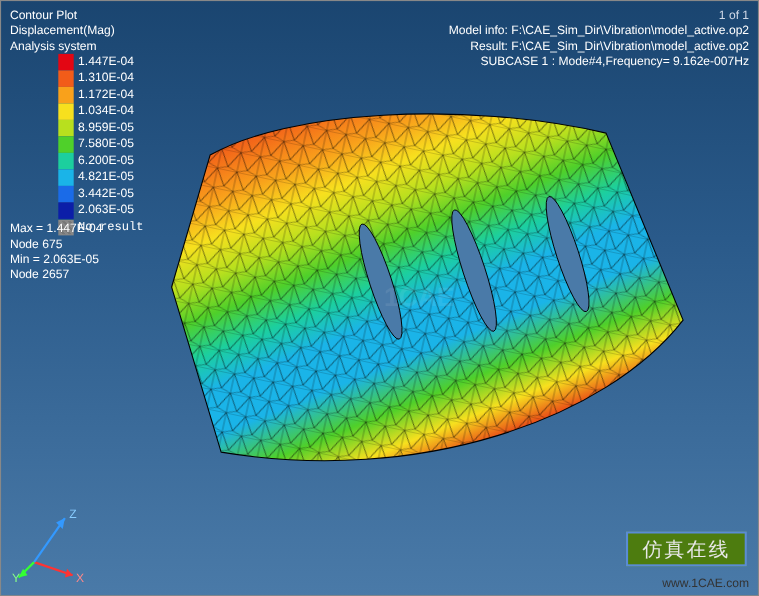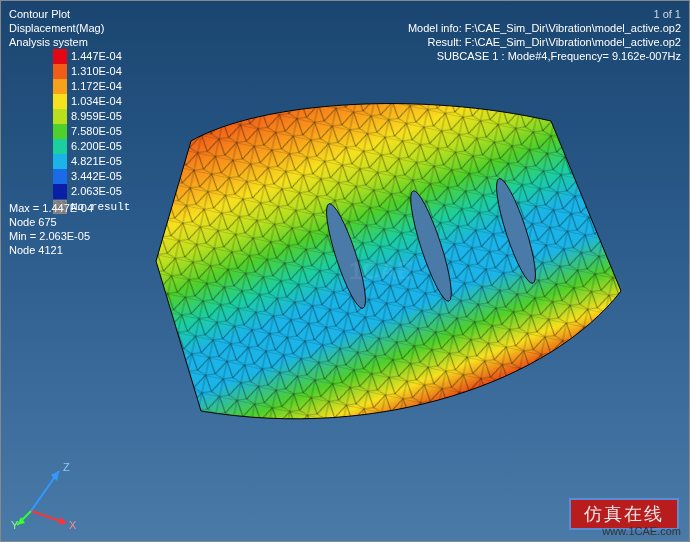--- a/index.html
+++ b/index.html
@@ -84,24 +84,24 @@
     position: absolute;
     right: 8px;
     bottom: 4px;
     color: #333;
     font-size: 11px;
     font-weight: normal;
   }
   .banner {
     position: absolute;
     right: 10px;
-    bottom: 11px;
+    bottom: 26px;
     width: 110px;
     height: 32px;
-    background: #b91c1c;
+    background: #4d7c0f;
     border: 2px solid #5a8bd5;
     color: #e8e8e8;
     display: flex;
     align-items: center;
     justify-content: center;
     font-size: 18px;
     font-family: "SimHei", sans-serif;
     letter-spacing: 2px;
   }
   .viewport {
@@ -185,21 +185,21 @@
   <div class="noresult">
     <div class="box"></div>
     <span>No result</span>
   </div>
 </div>
 
 <div class="stats">
   <div>Max = 1.447E-04</div>
   <div>Node 675</div>
   <div>Min = 2.063E-05</div>
-  <div>Node 4121</div>
+  <div>Node 2657</div>
 </div>
 
 <div class="viewport">
   <svg class="mesh-svg" viewBox="0 0 520 380">
     <defs>
       <linearGradient id="bandGrad" x1="0" y1="0" x2="0.6" y2="1">
         <stop offset="0%" stop-color="#e30613"></stop>
         <stop offset="11%" stop-color="#f25c19"></stop>
         <stop offset="22%" stop-color="#f9a11b"></stop>
         <stop offset="30%" stop-color="#f7e01e"></stop>

